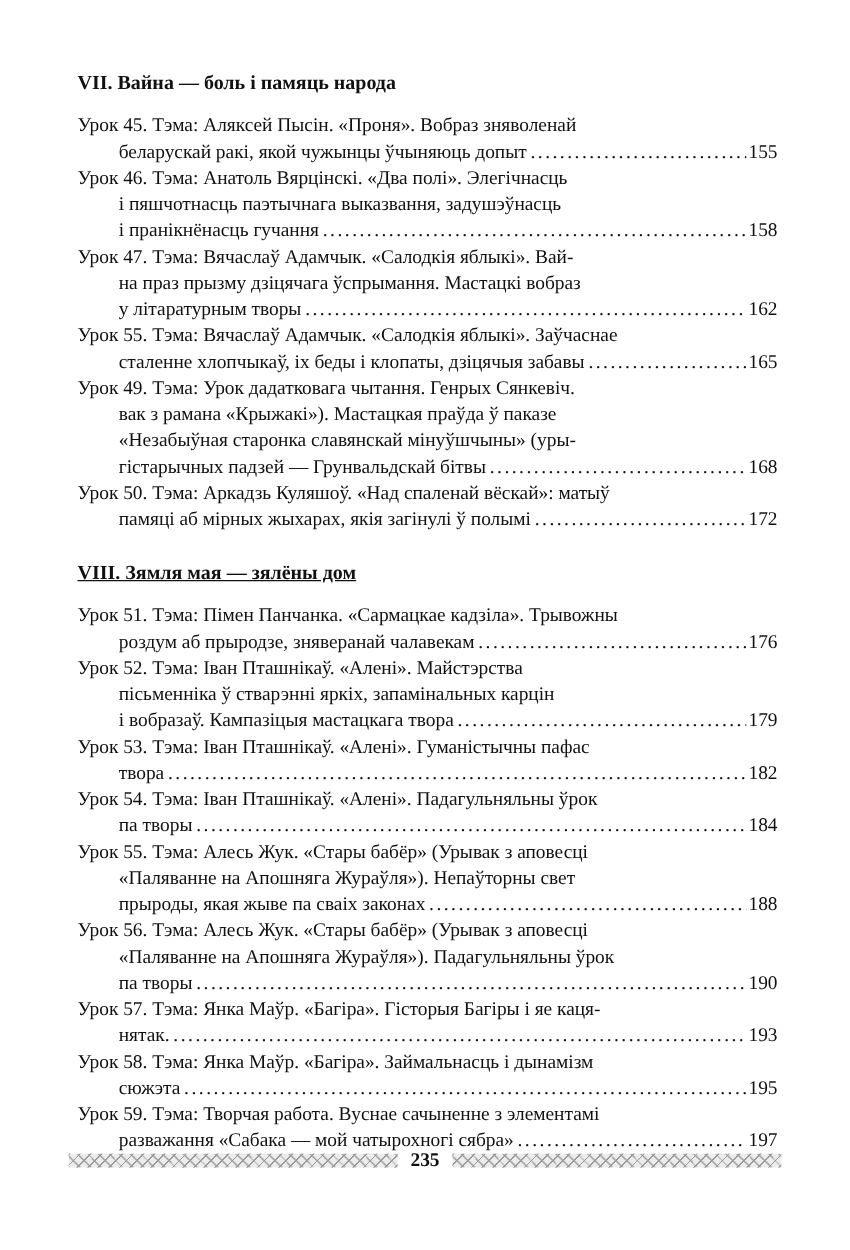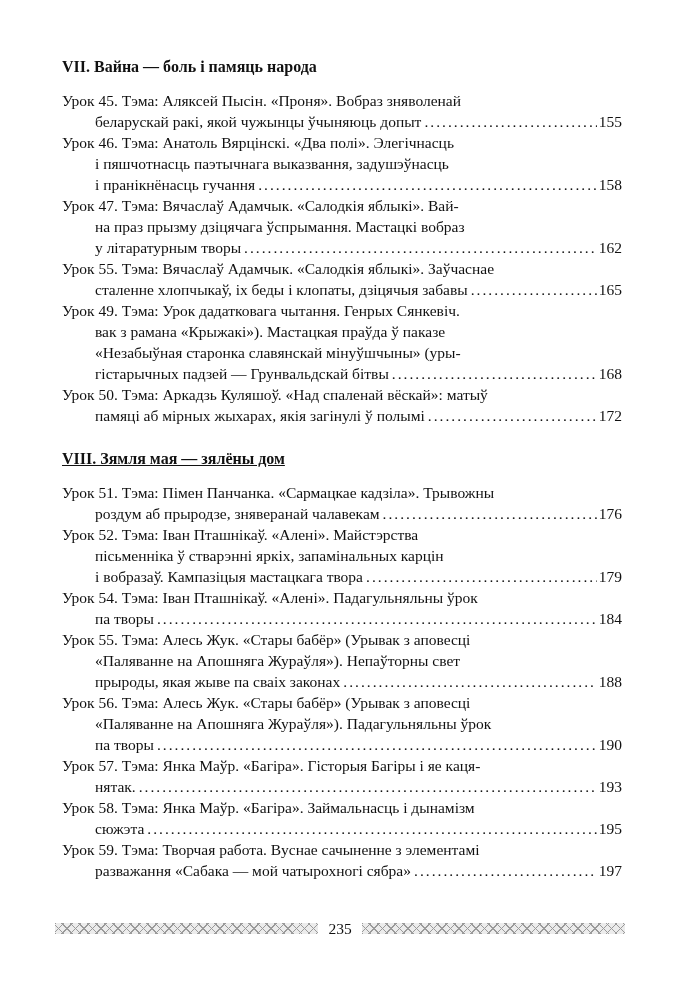--- a/index.html
+++ b/index.html
@@ -58,21 +58,21 @@
   }
   .band {
     flex: 1 1 auto;
     height: 11px;
     background-color: #ececec;
     background-image:
       repeating-linear-gradient(45deg, #9a9a9a 0, #9a9a9a 1px, transparent 1px, transparent 6px),
       repeating-linear-gradient(135deg, #9a9a9a 0, #9a9a9a 1px, transparent 1px, transparent 6px);
   }
   .footer-num {
-    font-weight: normal;
+    font-weight: bold;
     font-size: 15.5px;
     padding: 0 10px;
   }
 </style>
 </head>
 <body>
 
 <div class="page">
   <main id="toc">
       <section class="sec">
@@ -140,20 +140,28 @@
             <span class="pg">176</span>
           </div>
         </div>
         <div class="entry">
           <div class="line first"><span class="txt">Урок 52. Тэма: Іван Пташнікаў. «Алені». Майстэрства</span></div>
           <div class="line"><span class="txt">пісьменніка ў стварэнні яркіх, запамінальных карцін</span></div>
           <div class="line last">
             <span class="txt">і вобразаў. Кампазіцыя мастацкага твора</span>
             <span class="dots"></span>
             <span class="pg">179</span>
+          </div>
+        </div>
+        <div class="entry">
+          <div class="line first"><span class="txt">Урок 53. Тэма: Іван Пташнікаў. «Алені». Гуманістычны пафас</span></div>
+          <div class="line last">
+            <span class="txt">твора</span>
+            <span class="dots"></span>
+            <span class="pg">182</span>
           </div>
         </div>
         <div class="entry">
           <div class="line first"><span class="txt">Урок 54. Тэма: Іван Пташнікаў. «Алені». Падагульняльны ўрок</span></div>
           <div class="line last">
             <span class="txt">па творы</span>
             <span class="dots"></span>
             <span class="pg">184</span>
           </div>
         </div>

